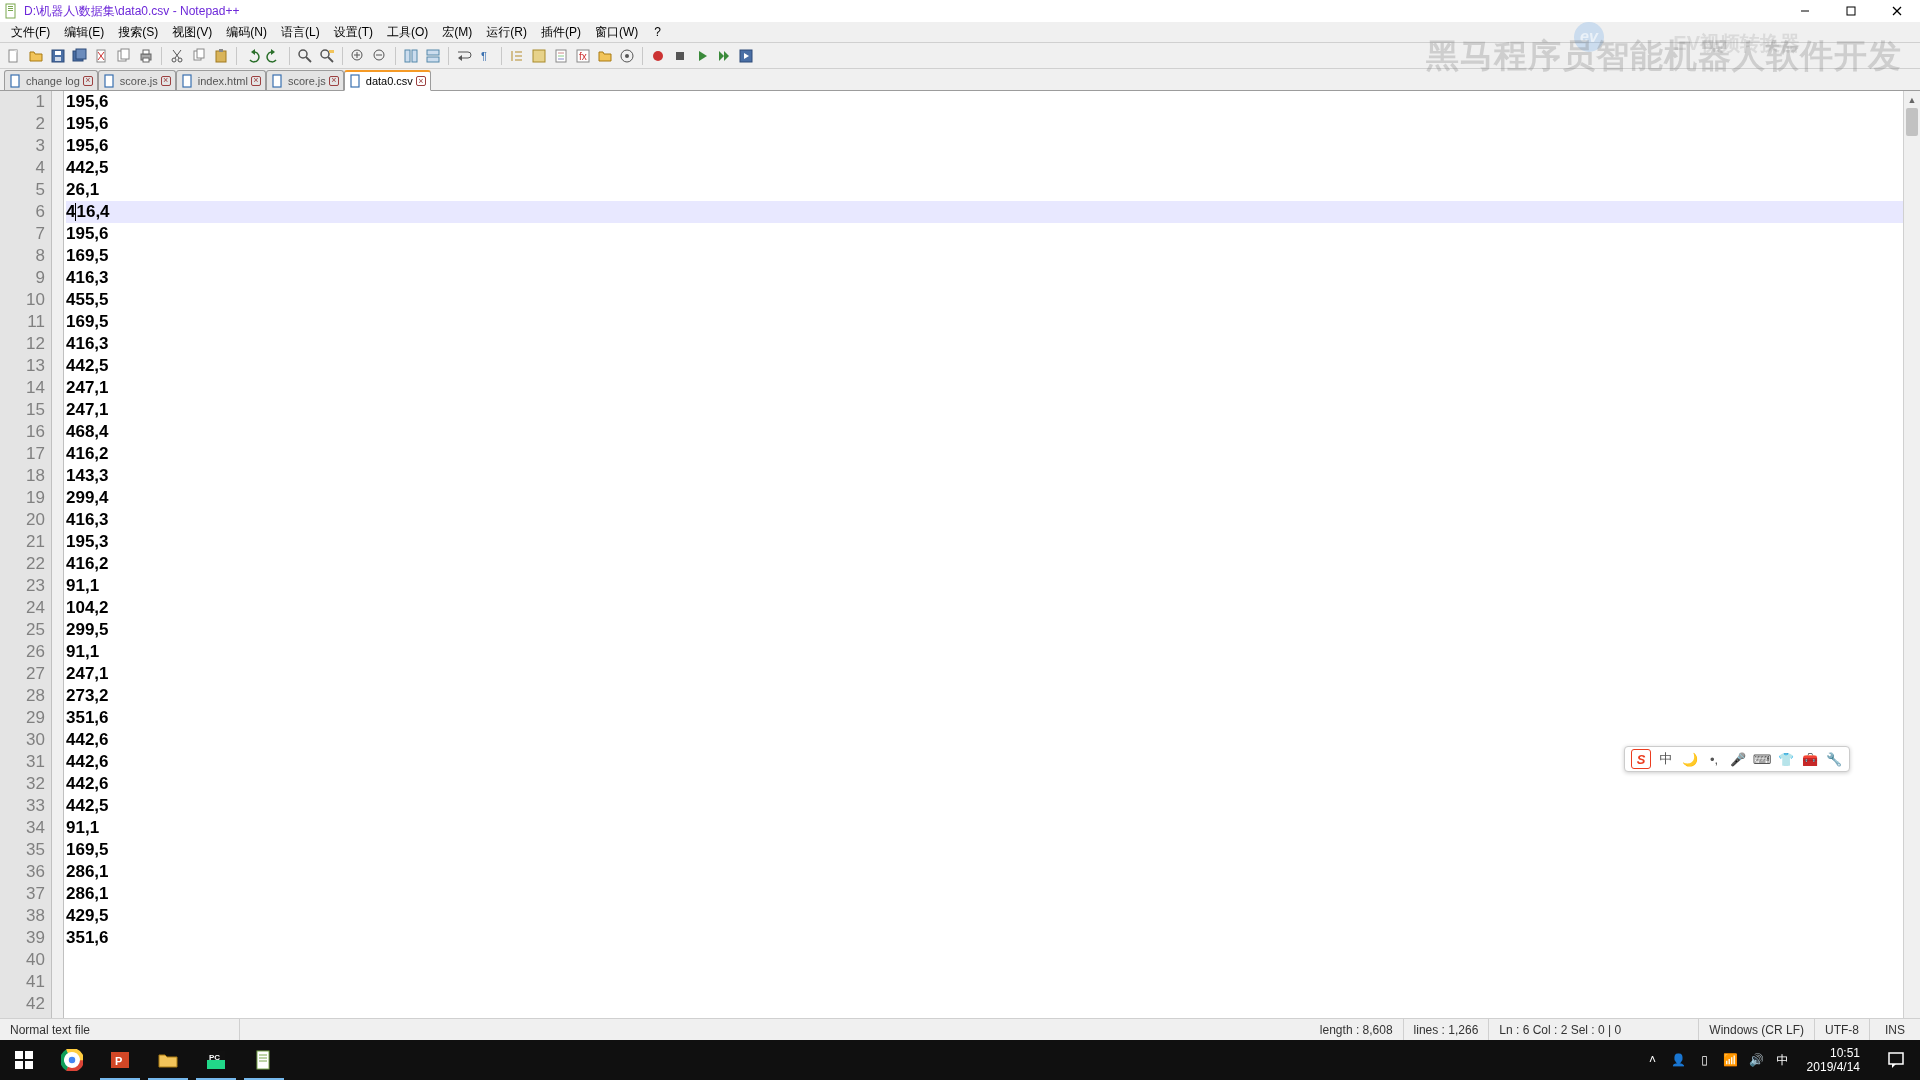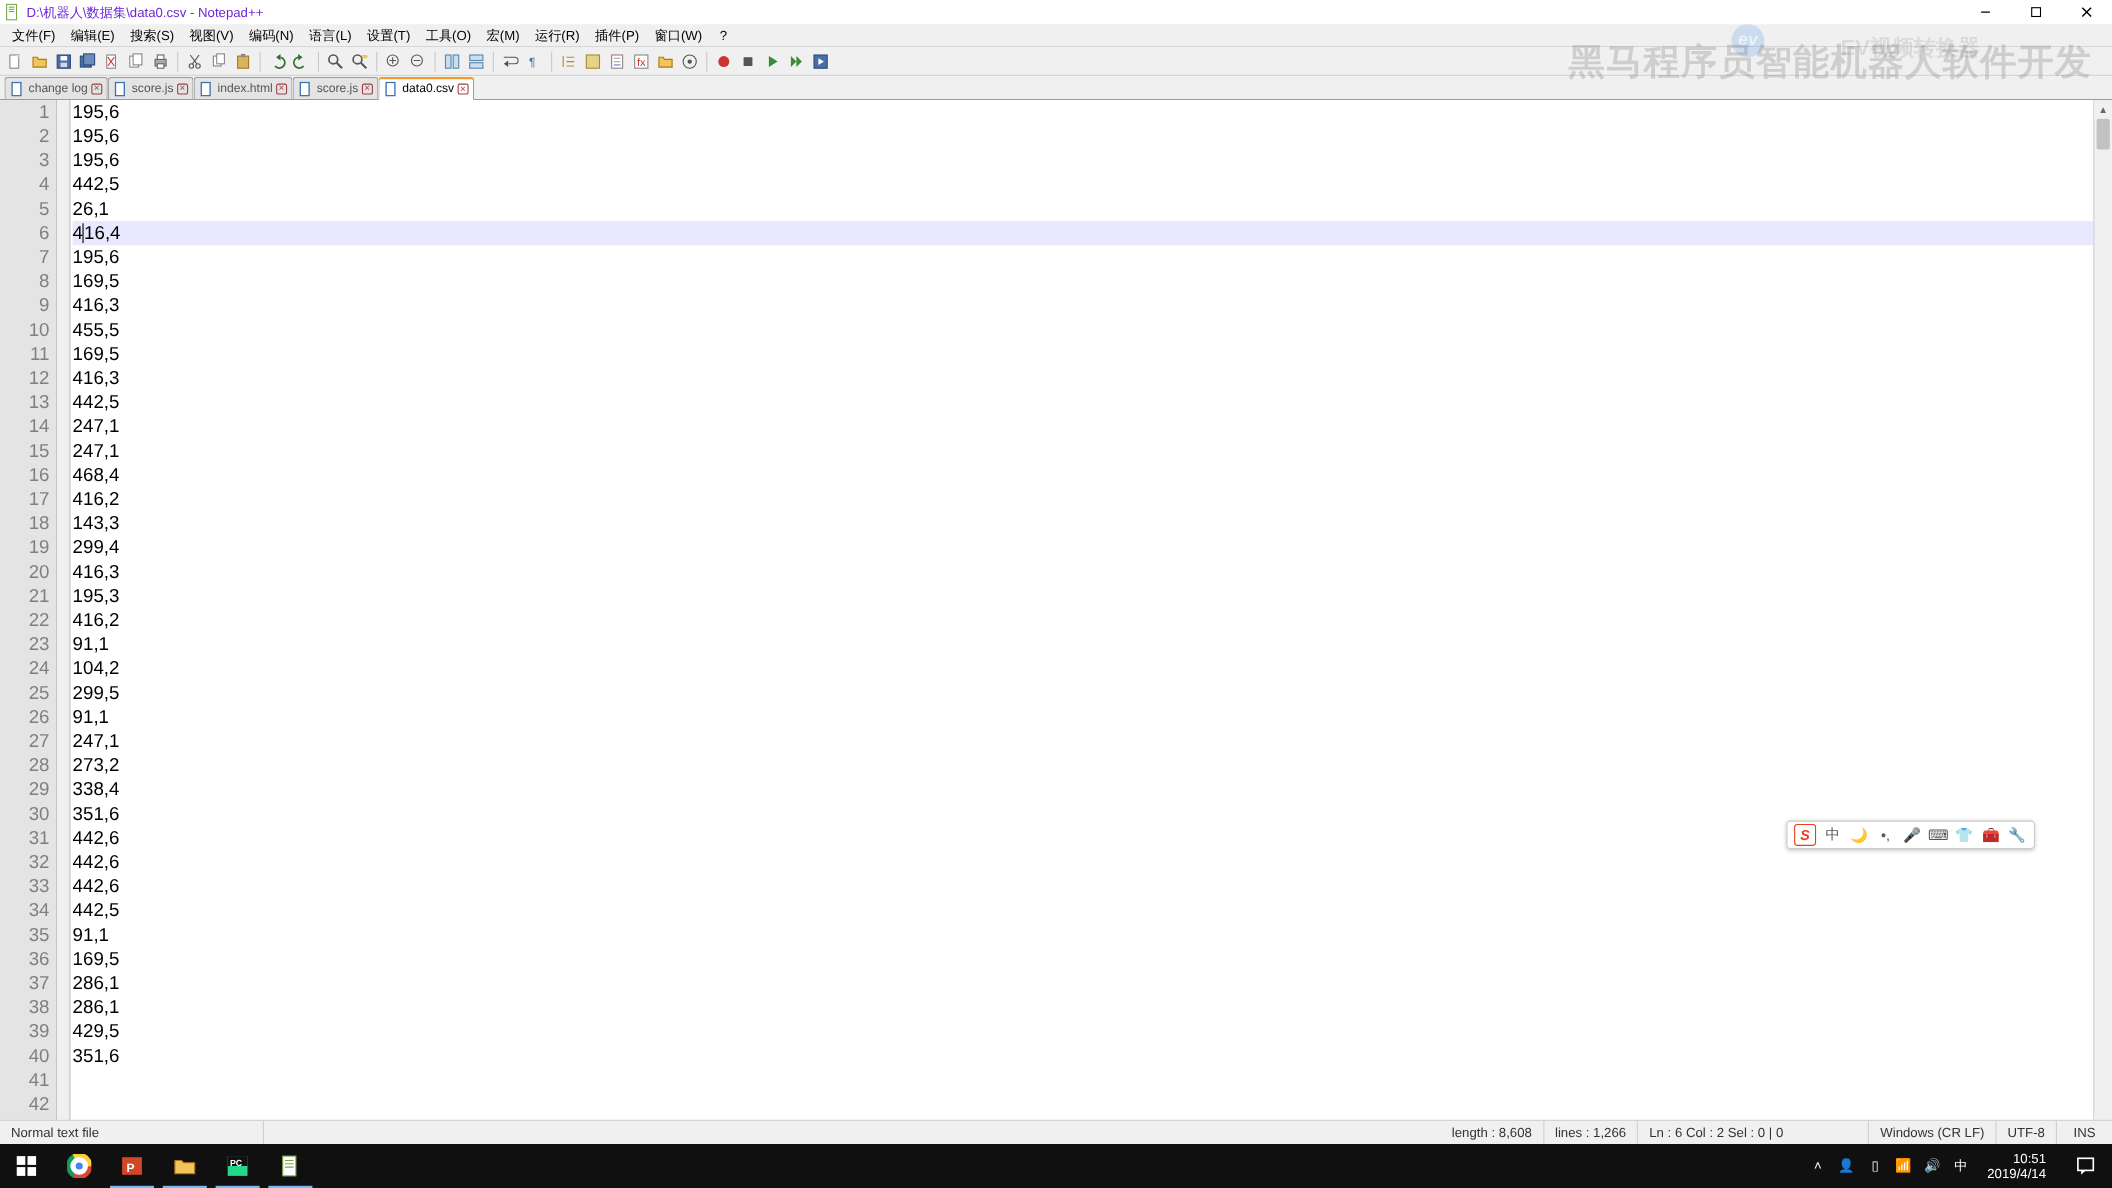--- a/index.html
+++ b/index.html
@@ -30,21 +30,21 @@
   .tab { height: 20px; display: flex; align-items: center; padding: 0 4px; font-size: 11px; border: 1px solid #9c9c9c; border-bottom: none; margin-right: 0px; background: #f0f0f0; color: #555; gap: 3px; border-top-left-radius: 3px; border-top-right-radius: 3px; }
   .tab.inactive { background: #e4e4e4; }
   .tab.active { background: #fff; color: #000; position: relative; z-index: 2; margin-bottom: -1px; border-bottom: 1px solid #fff; border-top: 2px solid #f59a26; height: 21px;}
   .tab .tab-icon { width: 14px; height: 14px; display:flex; align-items:center; justify-content:center;}
   .tab .tab-close { width: 10px; height: 10px; border: 1px solid #9c4040; font-size: 9px; display:flex; align-items:center; justify-content:center; color:#9c4040; line-height:1; border-radius:2px;}
 
   
   .editor-wrap { position: absolute; top: 91px; left: 0; right: 0; bottom: 51px; display: flex; background: #fff; }
   .gutter { width: 52px; background: #e4e4e4; border-right: 1px solid #c0c0c0; text-align: right; padding-right: 6px; font-family: "Courier New", monospace; font-size: 17px; color: #808080; line-height: 22px; padding-top: 0; overflow: hidden;}
   .fold-col { width: 12px; background: #f0f0f0; border-right: 1px solid #c0c0c0; }
-  .code { flex: 1; font-family: "Courier New", monospace; font-size: 17px; color: #000; line-height: 22px; padding-left: 2px; position: relative; overflow:hidden;}
+  .code { flex: 1; font-family: "Courier New", monospace; font-size: 17px; color: #000; line-height: 22px; padding-left: 2px; position: relative; overflow:hidden;font-weight:bold;}
   .code .line { height: 22px; white-space: pre; }
   .code .line.current { background: #e8e8ff; }
   .code .line .caret { display:inline-block; width:1px; height:18px; background:#000; vertical-align:middle; position:relative; top:-1px;}
   .vscroll { width: 17px; background: #f0f0f0; border-left: 1px solid #d0d0d0; position: relative; }
   .vscroll .up, .vscroll .down { height: 17px; width: 100%; background: #f0f0f0; display:flex; align-items:center; justify-content:center; font-size:9px; color:#666; position:absolute; left:0; }
   .vscroll .up { top:0; } .vscroll .down { bottom:0; }
   .vscroll .thumb { position:absolute; top:17px; left:2px; right:2px; height:28px; background:#c2c2c2; border-radius:2px;}
 
   
   .wm1 { position: absolute; top: 34px; right: 18px; font-size: 33px; font-weight: 700; color: rgba(120,120,120,0.28); letter-spacing: 1px; white-space:nowrap; pointer-events:none;}
@@ -441,21 +441,20 @@
         <div class="line">299,4</div>
         <div class="line">416,3</div>
         <div class="line">195,3</div>
         <div class="line">416,2</div>
         <div class="line">91,1</div>
         <div class="line">104,2</div>
         <div class="line">299,5</div>
         <div class="line">91,1</div>
         <div class="line">247,1</div>
         <div class="line">273,2</div>
-        <div class="line">338,4</div>
         <div class="line">351,6</div>
         <div class="line">442,6</div>
         <div class="line">442,6</div>
         <div class="line">442,6</div>
         <div class="line">442,5</div>
         <div class="line">91,1</div>
         <div class="line">169,5</div>
         <div class="line">286,1</div>
         <div class="line">286,1</div>
         <div class="line">429,5</div>

